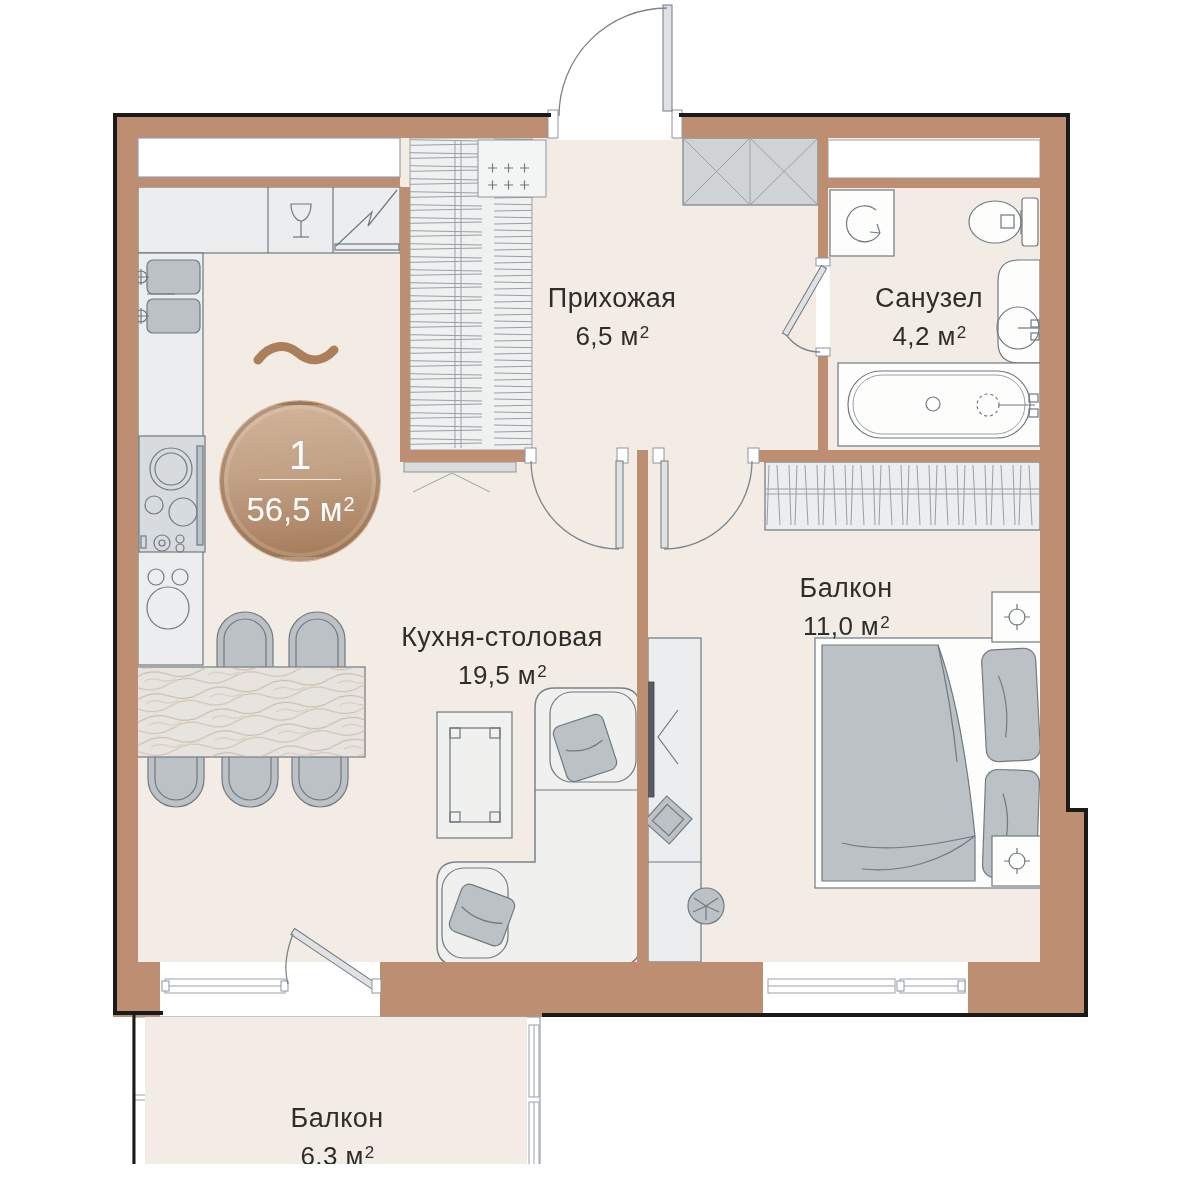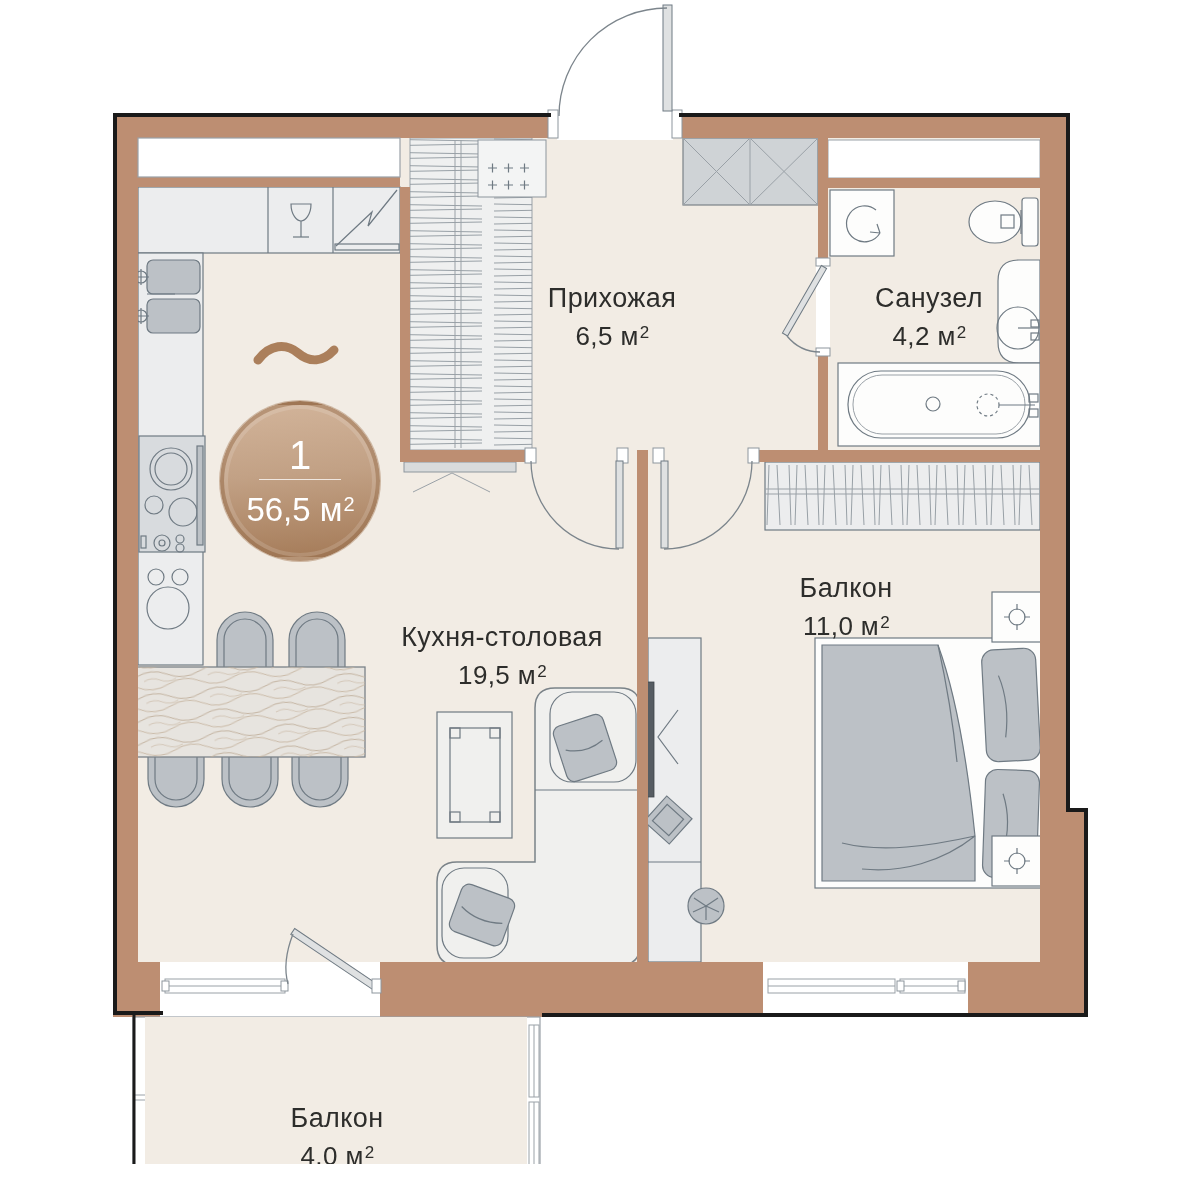--- a/index.html
+++ b/index.html
@@ -359,21 +359,21 @@
 <div class="room-label" style="left:846px;top:608px">
   <div class="room-name">Балкон</div>
   <div class="room-area"><span>11,0 м</span><sup>2</sup></div>
 </div>
 <div class="room-label" style="left:502px;top:657px">
   <div class="room-name">Кухня-столовая</div>
   <div class="room-area"><span>19,5 м</span><sup>2</sup></div>
 </div>
 <div class="room-label" style="left:337px;top:1138px">
   <div class="room-name">Балкон</div>
-  <div class="room-area"><span>4,0 м</span><sup>2</sup></div>
+  <div class="room-area"><span>6,3 м</span><sup>2</sup></div>
 </div>
 
 <div class="badge">
   <div class="badge-count">1</div>
   <div class="badge-divider"></div>
   <div class="badge-area"><span>56,5 м</span><sup>2</sup></div>
 </div>
 
 </div>
 

